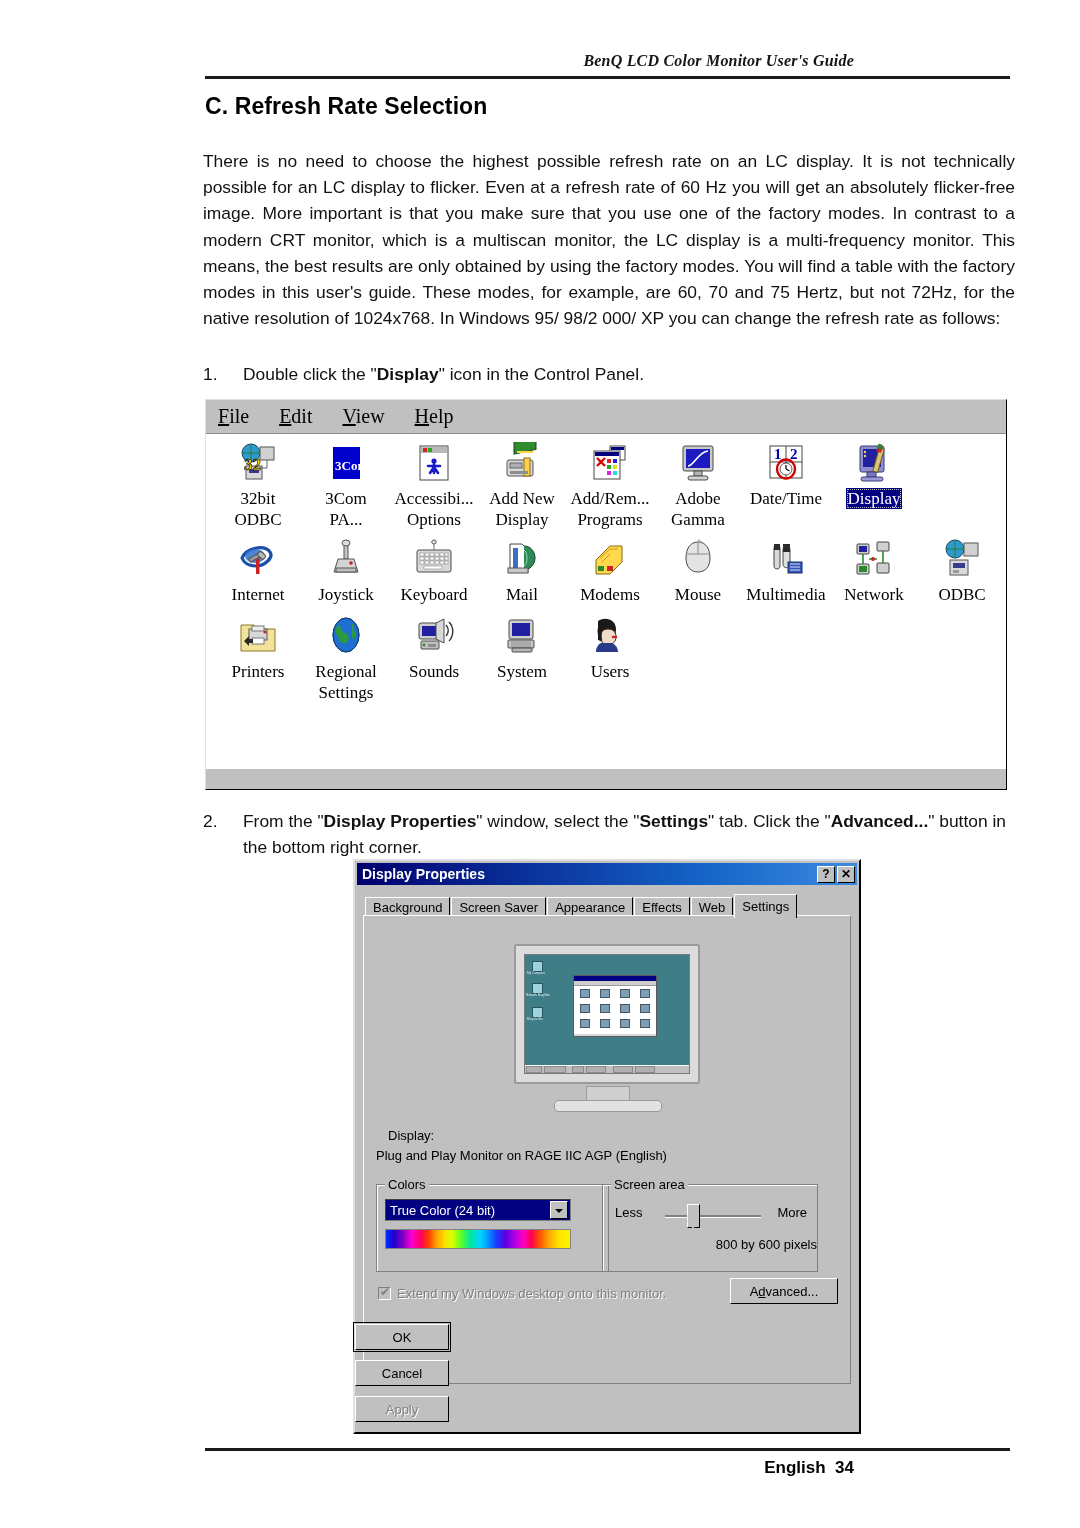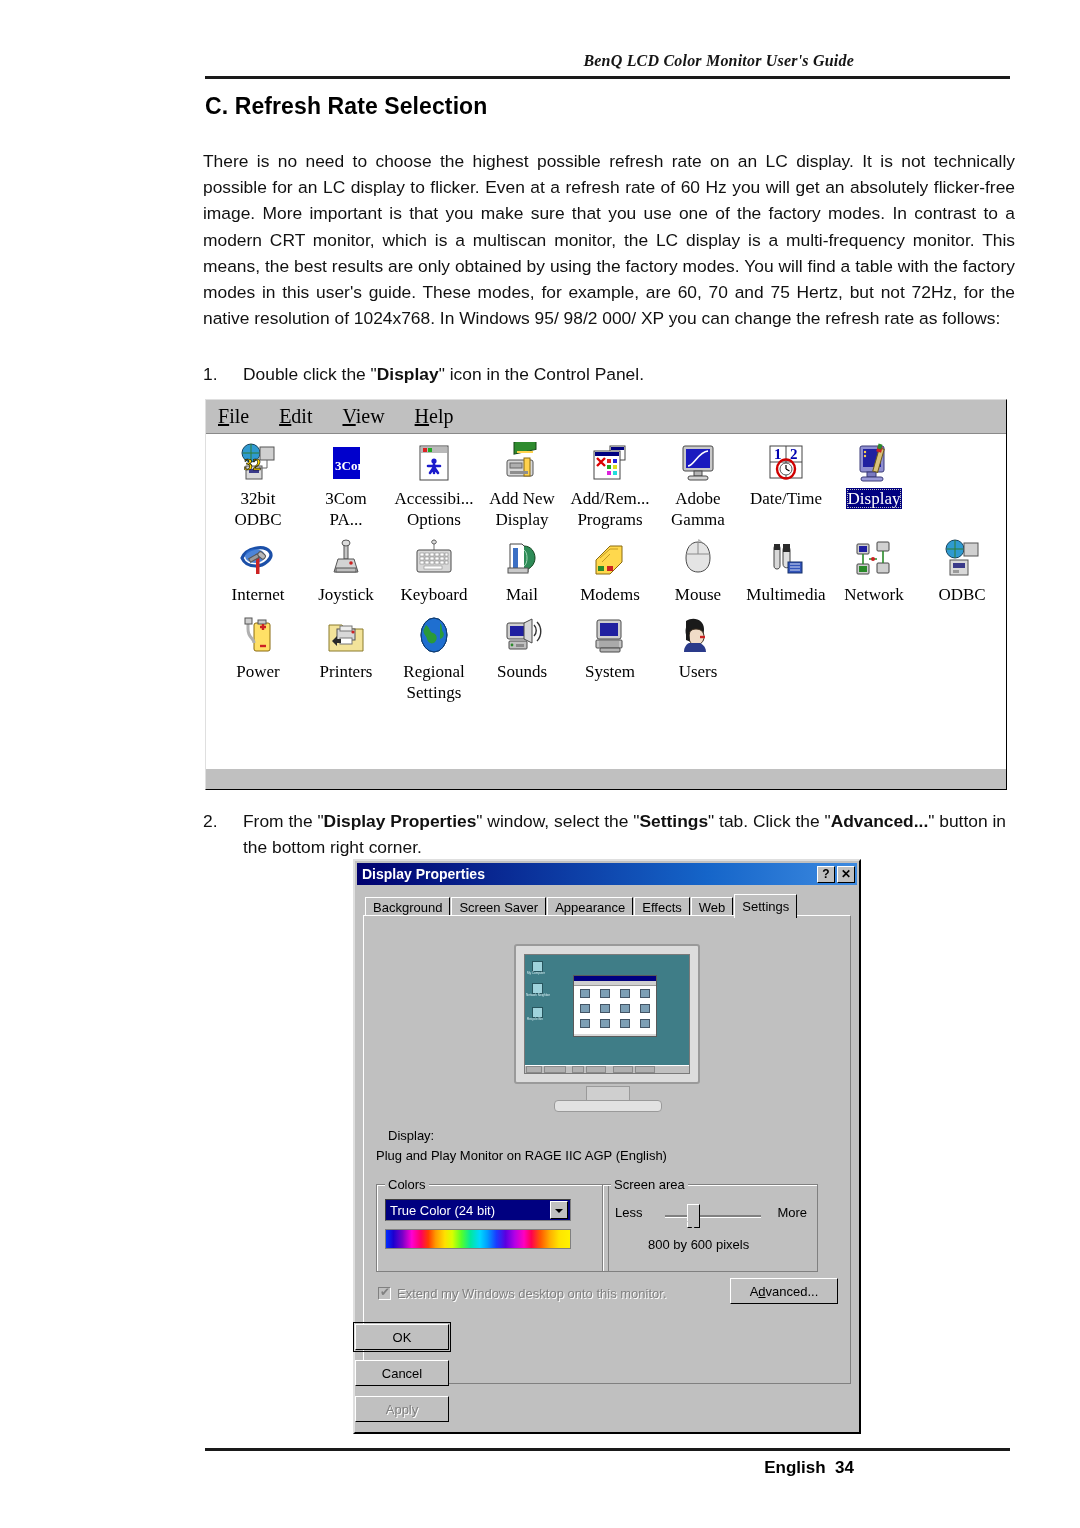--- a/index.html
+++ b/index.html
@@ -234,22 +234,22 @@
   .sl-more { position:absolute; right:10px; top:20px; font-size:13px; }
   .sl-track { position:absolute; left:62px; top:30px; width:96px; height:2px;
               background:#808080; border-bottom:1px solid #fff; }
   .sl-thumb { position:absolute; left:84px; top:19px; width:13px; height:24px;
               background:#c0c0c0; border-top:1px solid #fff;
               border-left:1px solid #fff; border-right:1px solid #000;
               border-bottom:1px solid #000; box-sizing:border-box; }
   .sl-thumb::after { content:""; position:absolute; left:-1px; top:16px;
               width:0; height:0; border-left:6.5px solid transparent;
               border-right:6.5px solid transparent; border-top:8px solid #c0c0c0; }
-  .sl-val { position:absolute; left:0; right:0; top:52px; text-align:left;
-            font-size:13px;padding-left:45px; }
+  .sl-val { position:absolute; left:0; right:0; top:52px; text-align:right;
+            font-size:13px; }
 
   .chkrow { position:absolute; left:14px; top:370px; display:flex;
             align-items:center; gap:6px; }
   .chkbox { width:13px; height:13px; background:#c0c0c0;
             border-top:1px solid #808080; border-left:1px solid #808080;
             border-right:1px solid #fff; border-bottom:1px solid #fff;
             position:relative; box-sizing:border-box; }
   .chkbox::after { content:"✔"; position:absolute; left:1px; top:-3px;
             font-size:12px; color:#808080; }
   .chklbl { font-size:13px; color:#808080; text-shadow:1px 1px 0 #fff; }
@@ -565,33 +565,20 @@
               <rect x="10" y="22" width="18" height="15" fill="#d9d9d9" stroke="#555"></rect>
               <rect x="13" y="25" width="12" height="5" fill="#3a3a8a"></rect>
               <rect x="13" y="32" width="6" height="3" fill="#9a9a9a"></rect>
             </svg>
           </div>
           <div class="cp-lbl">ODBC</div>
         </div>
       </div>
 
       <div class="cp-row" style="margin-top:10px;">
-        <div class="cp-cell">
-          <div class="cp-ico">
-            <svg width="44" height="44" viewBox="0 0 44 44">
-              <rect x="18" y="8" width="16" height="28" rx="2" fill="#ffe066" stroke="#8a6a10"></rect>
-              <rect x="22" y="5" width="8" height="4" fill="#c9c9c9" stroke="#555"></rect>
-              <path d="M24 12h6M27 9v6" stroke="#cc2222" stroke-width="2.4"></path>
-              <path d="M24 31h6" stroke="#cc2222" stroke-width="2.4"></path>
-              <path d="M12 6v8c0 10 6 8 6 14" stroke="#b0b0b0" stroke-width="3" fill="none"></path>
-              <rect x="9" y="3" width="7" height="6" fill="#cfcfcf" stroke="#555"></rect>
-            </svg>
-          </div>
-          <div class="cp-lbl">Power</div>
-        </div>
 
         <div class="cp-cell">
           <div class="cp-ico">
             <svg width="44" height="44" viewBox="0 0 44 44">
               <path d="M5 10h13l3 4h18v22H5z" fill="#f3e39a" stroke="#8a7a2a"></path>
               <rect x="13" y="14" width="18" height="11" fill="#d8d8d8" stroke="#555"></rect>
               <rect x="16" y="11" width="12" height="5" fill="#eee" stroke="#777"></rect>
               <rect x="16" y="23" width="12" height="6" fill="#fff" stroke="#777"></rect>
               <circle cx="29" cy="17" r="1.6" fill="#cc2222"></circle>
               <path d="M8 26l5-5v3h4v4h-4v3z" fill="#2a2a2a"></path>

